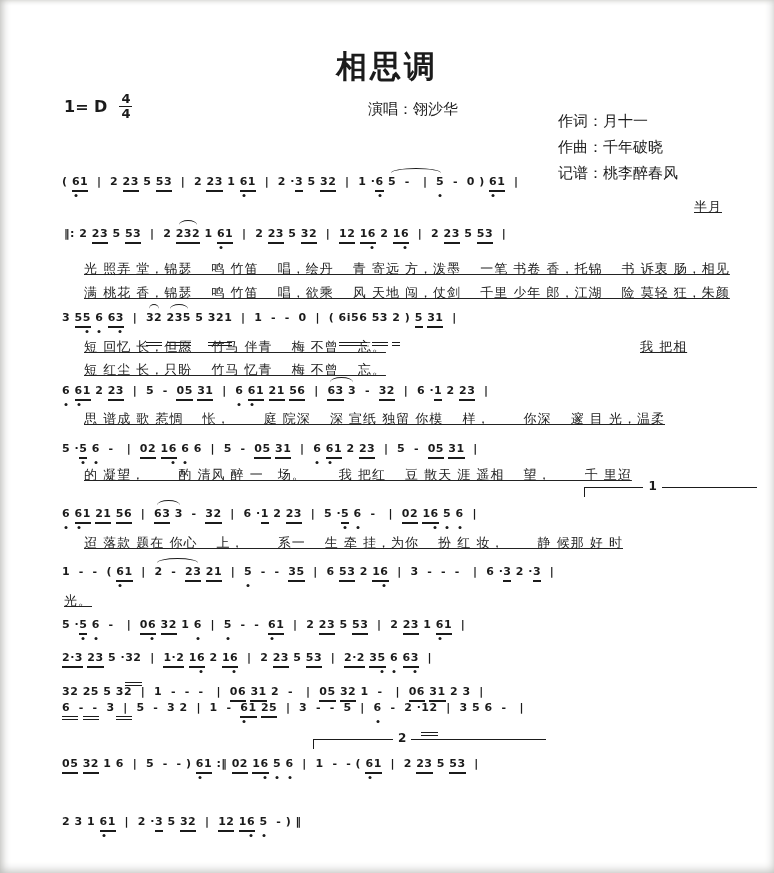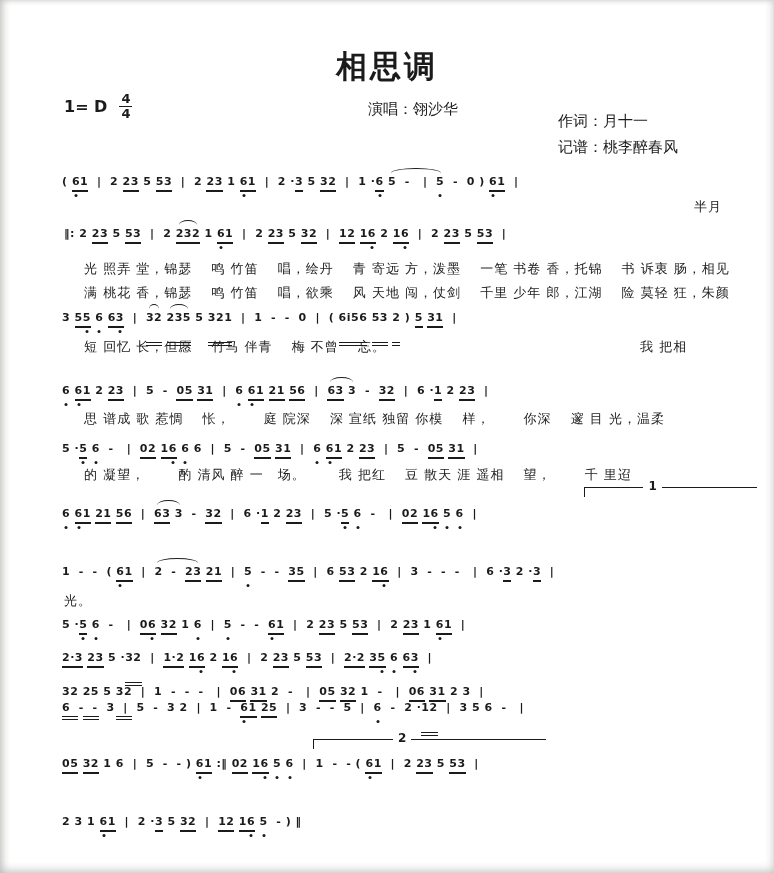--- a/index.html
+++ b/index.html
@@ -26,21 +26,21 @@
   .u2{display:inline-block;border-bottom:4px double #1b1b1b;padding-bottom:17px;}
   .ld::after{content:"";position:absolute;left:50%;bottom:-8px;width:3px;height:3px;
     background:#1b1b1b;border-radius:50%;transform:translateX(-50%);}
   .slur{display:inline-block;position:relative;}
   .slur::before{content:"";position:absolute;left:3px;right:3px;top:-8px;height:9px;
     border-top:1.6px solid #1b1b1b;border-radius:60% 60% 0 0;}
   .l1{top:176px}.l2{top:228px;left:64px}.l3{top:312px}.l4{top:385px}.l5{top:443px}
   .l6{top:508px}.l7{top:566px}.l8{top:619px}.l9{top:652px}.l10{top:686px}
   .l11{top:702px}.l12{top:758px}.l13{top:816px}
   
-  .lyr{position:absolute;left:84px;white-space:pre;font-size:13px;letter-spacing:1px;color:#222;}
+  .lyr{position:absolute;left:84px;white-space:pre;font-size:13px;letter-spacing:1px;color:#222;text-decoration:underline;}
   .y1{top:198px;left:694px}.y2a{top:260px}.y2b{top:284px}.y3a{top:338px}.y3b{top:361px}
   .y3t{top:338px;left:640px}.y4{top:410px}.y5{top:466px}.y6{top:534px}
   .y7{top:592px;left:64px}.y12{top:786px;left:276px}
   
   .volta{position:absolute;height:9px;border-top:1.8px solid #1b1b1b;border-left:1.8px solid #1b1b1b;}
   .v1{left:584px;top:487px;width:172px;}
   .v2{left:313px;top:739px;width:232px;}
   .vlab{position:absolute;top:-9px;left:34%;background:#fff;padding:0 5px;font-size:12px;font-weight:bold;}
 </style>
 </head>
@@ -49,20 +49,21 @@
 <div id="page">
 
   <div class="title">相思调</div>
 
   <div class="keysig"><span>1= D</span><span class="frac"><b class="num">4</b><b>4</b></span></div>
 
   <div class="singer">演唱：翎沙华</div>
 
   <div class="credits">
     <div>作词：月十一</div>
+    <div>作曲：千年破晓</div>
     <div>记谱：桃李醉春风</div>
   </div>
 
   <div class="nline l1"><span class="ch">(</span><span class="ch"> </span><span class="u1"><span class="ch ld">6</span><span class="ch">1</span></span><span class="ch"> </span><span class="ch"> </span><span class="ch">|</span><span class="ch"> </span><span class="ch"> </span><span class="ch">2</span><span class="ch"> </span><span class="u1"><span class="ch">2</span><span class="ch">3</span></span><span class="ch"> </span><span class="ch">5</span><span class="ch"> </span><span class="u1"><span class="ch">5</span><span class="ch">3</span></span><span class="ch"> </span><span class="ch"> </span><span class="ch">|</span><span class="ch"> </span><span class="ch"> </span><span class="ch">2</span><span class="ch"> </span><span class="u1"><span class="ch">2</span><span class="ch">3</span></span><span class="ch"> </span><span class="ch">1</span><span class="ch"> </span><span class="u1"><span class="ch ld">6</span><span class="ch">1</span></span><span class="ch"> </span><span class="ch"> </span><span class="ch">|</span><span class="ch"> </span><span class="ch"> </span><span class="ch">2</span><span class="ch"> </span><span class="ch">·</span><span class="u1"><span class="ch">3</span></span><span class="ch"> </span><span class="ch">5</span><span class="ch"> </span><span class="u1"><span class="ch">3</span><span class="ch">2</span></span><span class="ch"> </span><span class="ch"> </span><span class="ch">|</span><span class="ch"> </span><span class="ch"> </span><span class="ch">1</span><span class="ch"> </span><span class="ch">·</span><span class="u1"><span class="ch ld">6</span></span><span class="ch"> </span><span class="slur"><span class="ch">5</span><span class="ch"> </span><span class="ch"> </span><span class="ch">-</span><span class="ch"> </span><span class="ch"> </span><span class="ch"> </span><span class="ch">|</span><span class="ch"> </span><span class="ch"> </span><span class="ch ld">5</span></span><span class="ch"> </span><span class="ch"> </span><span class="ch">-</span><span class="ch"> </span><span class="ch"> </span><span class="ch">0</span><span class="ch"> </span><span class="ch">)</span><span class="ch"> </span><span class="u1"><span class="ch ld">6</span><span class="ch">1</span></span><span class="ch"> </span><span class="ch"> </span><span class="ch">|</span></div>
   <div class="nline l2"><span class="ch">‖</span><span class="ch">:</span><span class="ch"> </span><span class="ch">2</span><span class="ch"> </span><span class="u1"><span class="ch">2</span><span class="ch">3</span></span><span class="ch"> </span><span class="ch">5</span><span class="ch"> </span><span class="u1"><span class="ch">5</span><span class="ch">3</span></span><span class="ch"> </span><span class="ch"> </span><span class="ch">|</span><span class="ch"> </span><span class="ch"> </span><span class="ch">2</span><span class="ch"> </span><span class="slur"><span class="u1"><span class="ch">2</span><span class="ch">3</span><span class="ch">2</span></span></span><span class="ch"> </span><span class="ch">1</span><span class="ch"> </span><span class="u1"><span class="ch ld">6</span><span class="ch">1</span></span><span class="ch"> </span><span class="ch"> </span><span class="ch">|</span><span class="ch"> </span><span class="ch"> </span><span class="ch">2</span><span class="ch"> </span><span class="u1"><span class="ch">2</span><span class="ch">3</span></span><span class="ch"> </span><span class="ch">5</span><span class="ch"> </span><span class="u1"><span class="ch">3</span><span class="ch">2</span></span><span class="ch"> </span><span class="ch"> </span><span class="ch">|</span><span class="ch"> </span><span class="ch"> </span><span class="u1"><span class="ch">1</span><span class="ch">2</span></span><span class="ch"> </span><span class="u1"><span class="ch">1</span><span class="ch ld">6</span></span><span class="ch"> </span><span class="ch">2</span><span class="ch"> </span><span class="u1"><span class="ch">1</span><span class="ch ld">6</span></span><span class="ch"> </span><span class="ch"> </span><span class="ch">|</span><span class="ch"> </span><span class="ch"> </span><span class="ch">2</span><span class="ch"> </span><span class="u1"><span class="ch">2</span><span class="ch">3</span></span><span class="ch"> </span><span class="ch">5</span><span class="ch"> </span><span class="u1"><span class="ch">5</span><span class="ch">3</span></span><span class="ch"> </span><span class="ch"> </span><span class="ch">|</span></div>
   <div class="nline l3"><span class="ch">3</span><span class="ch"> </span><span class="u1"><span class="ch">5</span><span class="ch ld">5</span></span><span class="ch"> </span><span class="ch ld">6</span><span class="ch"> </span><span class="u1"><span class="ch">6</span><span class="ch ld">3</span></span><span class="ch"> </span><span class="ch"> </span><span class="ch">|</span><span class="ch"> </span><span class="ch"> </span><span class="slur"><span class="u2"><span class="ch">3</span><span class="ch">2</span></span></span><span class="ch"> </span><span class="slur"><span class="u2"><span class="ch">2</span><span class="ch">3</span><span class="ch">5</span></span></span><span class="ch"> </span><span class="ch">5</span><span class="ch"> </span><span class="u2"><span class="ch">3</span><span class="ch">2</span><span class="ch">1</span></span><span class="ch"> </span><span class="ch"> </span><span class="ch">|</span><span class="ch"> </span><span class="ch"> </span><span class="ch">1</span><span class="ch"> </span><span class="ch"> </span><span class="ch">-</span><span class="ch"> </span><span class="ch"> </span><span class="ch">-</span><span class="ch"> </span><span class="ch"> </span><span class="ch">0</span><span class="ch"> </span><span class="ch"> </span><span class="ch">|</span><span class="ch"> </span><span class="ch"> </span><span class="ch">(</span><span class="ch"> </span><span class="u2"><span class="ch">6</span><span class="ch">i</span><span class="ch">5</span><span class="ch">6</span></span><span class="ch"> </span><span class="u2"><span class="ch">5</span><span class="ch">3</span></span><span class="ch"> </span><span class="u2"><span class="ch">2</span></span><span class="ch"> </span><span class="ch">)</span><span class="ch"> </span><span class="u1"><span class="ch">5</span></span><span class="ch"> </span><span class="u1"><span class="ch">3</span><span class="ch">1</span></span><span class="ch"> </span><span class="ch"> </span><span class="ch">|</span></div>
   <div class="nline l4"><span class="ch ld">6</span><span class="ch"> </span><span class="u1"><span class="ch ld">6</span><span class="ch">1</span></span><span class="ch"> </span><span class="ch">2</span><span class="ch"> </span><span class="u1"><span class="ch">2</span><span class="ch">3</span></span><span class="ch"> </span><span class="ch"> </span><span class="ch">|</span><span class="ch"> </span><span class="ch"> </span><span class="ch">5</span><span class="ch"> </span><span class="ch"> </span><span class="ch">-</span><span class="ch"> </span><span class="ch"> </span><span class="u1"><span class="ch">0</span><span class="ch">5</span></span><span class="ch"> </span><span class="u1"><span class="ch">3</span><span class="ch">1</span></span><span class="ch"> </span><span class="ch"> </span><span class="ch">|</span><span class="ch"> </span><span class="ch"> </span><span class="ch ld">6</span><span class="ch"> </span><span class="u1"><span class="ch ld">6</span><span class="ch">1</span></span><span class="ch"> </span><span class="u1"><span class="ch">2</span><span class="ch">1</span></span><span class="ch"> </span><span class="u1"><span class="ch">5</span><span class="ch">6</span></span><span class="ch"> </span><span class="ch"> </span><span class="ch">|</span><span class="ch"> </span><span class="ch"> </span><span class="slur"><span class="u1"><span class="ch">6</span><span class="ch">3</span></span><span class="ch"> </span><span class="ch">3</span></span><span class="ch"> </span><span class="ch"> </span><span class="ch">-</span><span class="ch"> </span><span class="ch"> </span><span class="u1"><span class="ch">3</span><span class="ch">2</span></span><span class="ch"> </span><span class="ch"> </span><span class="ch">|</span><span class="ch"> </span><span class="ch"> </span><span class="ch">6</span><span class="ch"> </span><span class="ch">·</span><span class="u1"><span class="ch">1</span></span><span class="ch"> </span><span class="ch">2</span><span class="ch"> </span><span class="u1"><span class="ch">2</span><span class="ch">3</span></span><span class="ch"> </span><span class="ch"> </span><span class="ch">|</span></div>
   <div class="nline l5"><span class="ch">5</span><span class="ch"> </span><span class="ch">·</span><span class="u1"><span class="ch ld">5</span></span><span class="ch"> </span><span class="ch ld">6</span><span class="ch"> </span><span class="ch"> </span><span class="ch">-</span><span class="ch"> </span><span class="ch"> </span><span class="ch"> </span><span class="ch">|</span><span class="ch"> </span><span class="ch"> </span><span class="u1"><span class="ch">0</span><span class="ch">2</span></span><span class="ch"> </span><span class="u1"><span class="ch">1</span><span class="ch ld">6</span></span><span class="ch"> </span><span class="ch ld">6</span><span class="ch"> </span><span class="ch">6</span><span class="ch"> </span><span class="ch"> </span><span class="ch">|</span><span class="ch"> </span><span class="ch"> </span><span class="ch">5</span><span class="ch"> </span><span class="ch"> </span><span class="ch">-</span><span class="ch"> </span><span class="ch"> </span><span class="u1"><span class="ch">0</span><span class="ch">5</span></span><span class="ch"> </span><span class="u1"><span class="ch">3</span><span class="ch">1</span></span><span class="ch"> </span><span class="ch"> </span><span class="ch">|</span><span class="ch"> </span><span class="ch"> </span><span class="ch ld">6</span><span class="ch"> </span><span class="u1"><span class="ch ld">6</span><span class="ch">1</span></span><span class="ch"> </span><span class="ch">2</span><span class="ch"> </span><span class="u1"><span class="ch">2</span><span class="ch">3</span></span><span class="ch"> </span><span class="ch"> </span><span class="ch">|</span><span class="ch"> </span><span class="ch"> </span><span class="ch">5</span><span class="ch"> </span><span class="ch"> </span><span class="ch">-</span><span class="ch"> </span><span class="ch"> </span><span class="u1"><span class="ch">0</span><span class="ch">5</span></span><span class="ch"> </span><span class="u1"><span class="ch">3</span><span class="ch">1</span></span><span class="ch"> </span><span class="ch"> </span><span class="ch">|</span></div>
   <div class="nline l6"><span class="ch ld">6</span><span class="ch"> </span><span class="u1"><span class="ch ld">6</span><span class="ch">1</span></span><span class="ch"> </span><span class="u1"><span class="ch">2</span><span class="ch">1</span></span><span class="ch"> </span><span class="u1"><span class="ch">5</span><span class="ch">6</span></span><span class="ch"> </span><span class="ch"> </span><span class="ch">|</span><span class="ch"> </span><span class="ch"> </span><span class="slur"><span class="u1"><span class="ch">6</span><span class="ch">3</span></span><span class="ch"> </span><span class="ch">3</span></span><span class="ch"> </span><span class="ch"> </span><span class="ch">-</span><span class="ch"> </span><span class="ch"> </span><span class="u1"><span class="ch">3</span><span class="ch">2</span></span><span class="ch"> </span><span class="ch"> </span><span class="ch">|</span><span class="ch"> </span><span class="ch"> </span><span class="ch">6</span><span class="ch"> </span><span class="ch">·</span><span class="u1"><span class="ch">1</span></span><span class="ch"> </span><span class="ch">2</span><span class="ch"> </span><span class="u1"><span class="ch">2</span><span class="ch">3</span></span><span class="ch"> </span><span class="ch"> </span><span class="ch">|</span><span class="ch"> </span><span class="ch"> </span><span class="ch">5</span><span class="ch"> </span><span class="ch">·</span><span class="u1"><span class="ch ld">5</span></span><span class="ch"> </span><span class="ch ld">6</span><span class="ch"> </span><span class="ch"> </span><span class="ch">-</span><span class="ch"> </span><span class="ch"> </span><span class="ch"> </span><span class="ch">|</span><span class="ch"> </span><span class="ch"> </span><span class="u1"><span class="ch">0</span><span class="ch">2</span></span><span class="ch"> </span><span class="u1"><span class="ch">1</span><span class="ch ld">6</span></span><span class="ch"> </span><span class="ch ld">5</span><span class="ch"> </span><span class="ch ld">6</span><span class="ch"> </span><span class="ch"> </span><span class="ch">|</span></div>
   <div class="nline l7"><span class="ch">1</span><span class="ch"> </span><span class="ch"> </span><span class="ch">-</span><span class="ch"> </span><span class="ch"> </span><span class="ch">-</span><span class="ch"> </span><span class="ch"> </span><span class="ch">(</span><span class="ch"> </span><span class="u1"><span class="ch ld">6</span><span class="ch">1</span></span><span class="ch"> </span><span class="ch"> </span><span class="ch">|</span><span class="ch"> </span><span class="ch"> </span><span class="slur"><span class="ch">2</span><span class="ch"> </span><span class="ch"> </span><span class="ch">-</span><span class="ch"> </span><span class="ch"> </span><span class="u1"><span class="ch">2</span><span class="ch">3</span></span></span><span class="ch"> </span><span class="u1"><span class="ch">2</span><span class="ch">1</span></span><span class="ch"> </span><span class="ch"> </span><span class="ch">|</span><span class="ch"> </span><span class="ch"> </span><span class="ch ld">5</span><span class="ch"> </span><span class="ch"> </span><span class="ch">-</span><span class="ch"> </span><span class="ch"> </span><span class="ch">-</span><span class="ch"> </span><span class="ch"> </span><span class="u1"><span class="ch">3</span><span class="ch">5</span></span><span class="ch"> </span><span class="ch"> </span><span class="ch">|</span><span class="ch"> </span><span class="ch"> </span><span class="ch">6</span><span class="ch"> </span><span class="u1"><span class="ch">5</span><span class="ch">3</span></span><span class="ch"> </span><span class="ch">2</span><span class="ch"> </span><span class="u1"><span class="ch">1</span><span class="ch ld">6</span></span><span class="ch"> </span><span class="ch"> </span><span class="ch">|</span><span class="ch"> </span><span class="ch"> </span><span class="ch">3</span><span class="ch"> </span><span class="ch"> </span><span class="ch">-</span><span class="ch"> </span><span class="ch"> </span><span class="ch">-</span><span class="ch"> </span><span class="ch"> </span><span class="ch">-</span><span class="ch"> </span><span class="ch"> </span><span class="ch"> </span><span class="ch">|</span><span class="ch"> </span><span class="ch"> </span><span class="ch">6</span><span class="ch"> </span><span class="ch">·</span><span class="u1"><span class="ch">3</span></span><span class="ch"> </span><span class="ch">2</span><span class="ch"> </span><span class="ch">·</span><span class="u1"><span class="ch">3</span></span><span class="ch"> </span><span class="ch"> </span><span class="ch">|</span></div>
@@ -71,22 +72,24 @@
   <div class="nline l10"><span class="u2"><span class="ch">3</span><span class="ch">2</span></span><span class="ch"> </span><span class="u2"><span class="ch">2</span><span class="ch">5</span></span><span class="ch"> </span><span class="ch">5</span><span class="ch"> </span><span class="u2"><span class="ch">3</span><span class="ch">2</span></span><span class="ch"> </span><span class="ch"> </span><span class="ch">|</span><span class="ch"> </span><span class="ch"> </span><span class="ch">1</span><span class="ch"> </span><span class="ch"> </span><span class="ch">-</span><span class="ch"> </span><span class="ch"> </span><span class="ch">-</span><span class="ch"> </span><span class="ch"> </span><span class="ch">-</span><span class="ch"> </span><span class="ch"> </span><span class="ch"> </span><span class="ch">|</span><span class="ch"> </span><span class="ch"> </span><span class="u1"><span class="ch">0</span><span class="ch">6</span></span><span class="ch"> </span><span class="u1"><span class="ch">3</span><span class="ch">1</span></span><span class="ch"> </span><span class="ch">2</span><span class="ch"> </span><span class="ch"> </span><span class="ch">-</span><span class="ch"> </span><span class="ch"> </span><span class="ch"> </span><span class="ch">|</span><span class="ch"> </span><span class="ch"> </span><span class="u1"><span class="ch">0</span><span class="ch">5</span></span><span class="ch"> </span><span class="u1"><span class="ch">3</span><span class="ch">2</span></span><span class="ch"> </span><span class="ch">1</span><span class="ch"> </span><span class="ch"> </span><span class="ch">-</span><span class="ch"> </span><span class="ch"> </span><span class="ch"> </span><span class="ch">|</span><span class="ch"> </span><span class="ch"> </span><span class="u1"><span class="ch">0</span><span class="ch">6</span></span><span class="ch"> </span><span class="u1"><span class="ch">3</span><span class="ch">1</span></span><span class="ch"> </span><span class="ch">2</span><span class="ch"> </span><span class="ch">3</span><span class="ch"> </span><span class="ch"> </span><span class="ch">|</span></div>
   <div class="nline l11"><span class="ch">6</span><span class="ch"> </span><span class="ch"> </span><span class="ch">-</span><span class="ch"> </span><span class="ch"> </span><span class="ch">-</span><span class="ch"> </span><span class="ch"> </span><span class="ch">3</span><span class="ch"> </span><span class="ch"> </span><span class="ch">|</span><span class="ch"> </span><span class="ch"> </span><span class="ch">5</span><span class="ch"> </span><span class="ch"> </span><span class="ch">-</span><span class="ch"> </span><span class="ch"> </span><span class="ch">3</span><span class="ch"> </span><span class="ch">2</span><span class="ch"> </span><span class="ch"> </span><span class="ch">|</span><span class="ch"> </span><span class="ch"> </span><span class="ch">1</span><span class="ch"> </span><span class="ch"> </span><span class="ch">-</span><span class="ch"> </span><span class="ch"> </span><span class="u1"><span class="ch ld">6</span><span class="ch">1</span></span><span class="ch"> </span><span class="u1"><span class="ch">2</span><span class="ch">5</span></span><span class="ch"> </span><span class="ch"> </span><span class="ch">|</span><span class="ch"> </span><span class="ch"> </span><span class="ch">3</span><span class="ch"> </span><span class="ch"> </span><span class="ch">-</span><span class="ch"> </span><span class="ch"> </span><span class="ch">-</span><span class="ch"> </span><span class="ch"> </span><span class="ch">5</span><span class="ch"> </span><span class="ch"> </span><span class="ch">|</span><span class="ch"> </span><span class="ch"> </span><span class="ch ld">6</span><span class="ch"> </span><span class="ch"> </span><span class="ch">-</span><span class="ch"> </span><span class="ch"> </span><span class="ch">2</span><span class="ch"> </span><span class="ch">·</span><span class="u2"><span class="ch">1</span><span class="ch">2</span></span><span class="ch"> </span><span class="ch"> </span><span class="ch">|</span><span class="ch"> </span><span class="ch"> </span><span class="ch">3</span><span class="ch"> </span><span class="ch">5</span><span class="ch"> </span><span class="ch">6</span><span class="ch"> </span><span class="ch"> </span><span class="ch">-</span><span class="ch"> </span><span class="ch"> </span><span class="ch"> </span><span class="ch">|</span></div>
   <div class="nline l12"><span class="u1"><span class="ch">0</span><span class="ch">5</span></span><span class="ch"> </span><span class="u1"><span class="ch">3</span><span class="ch">2</span></span><span class="ch"> </span><span class="ch">1</span><span class="ch"> </span><span class="ch">6</span><span class="ch"> </span><span class="ch"> </span><span class="ch">|</span><span class="ch"> </span><span class="ch"> </span><span class="ch">5</span><span class="ch"> </span><span class="ch"> </span><span class="ch">-</span><span class="ch"> </span><span class="ch"> </span><span class="ch">-</span><span class="ch"> </span><span class="ch">)</span><span class="ch"> </span><span class="u1"><span class="ch ld">6</span><span class="ch">1</span></span><span class="ch"> </span><span class="ch">:</span><span class="ch">‖</span><span class="ch"> </span><span class="u1"><span class="ch">0</span><span class="ch">2</span></span><span class="ch"> </span><span class="u1"><span class="ch">1</span><span class="ch ld">6</span></span><span class="ch"> </span><span class="ch ld">5</span><span class="ch"> </span><span class="ch ld">6</span><span class="ch"> </span><span class="ch"> </span><span class="ch">|</span><span class="ch"> </span><span class="ch"> </span><span class="ch">1</span><span class="ch"> </span><span class="ch"> </span><span class="ch">-</span><span class="ch"> </span><span class="ch"> </span><span class="ch">-</span><span class="ch"> </span><span class="ch">(</span><span class="ch"> </span><span class="u1"><span class="ch ld">6</span><span class="ch">1</span></span><span class="ch"> </span><span class="ch"> </span><span class="ch">|</span><span class="ch"> </span><span class="ch"> </span><span class="ch">2</span><span class="ch"> </span><span class="u1"><span class="ch">2</span><span class="ch">3</span></span><span class="ch"> </span><span class="ch">5</span><span class="ch"> </span><span class="u1"><span class="ch">5</span><span class="ch">3</span></span><span class="ch"> </span><span class="ch"> </span><span class="ch">|</span></div>
   <div class="nline l13"><span class="ch">2</span><span class="ch"> </span><span class="ch">3</span><span class="ch"> </span><span class="ch">1</span><span class="ch"> </span><span class="u1"><span class="ch ld">6</span><span class="ch">1</span></span><span class="ch"> </span><span class="ch"> </span><span class="ch">|</span><span class="ch"> </span><span class="ch"> </span><span class="ch">2</span><span class="ch"> </span><span class="ch">·</span><span class="u1"><span class="ch">3</span></span><span class="ch"> </span><span class="ch">5</span><span class="ch"> </span><span class="u1"><span class="ch">3</span><span class="ch">2</span></span><span class="ch"> </span><span class="ch"> </span><span class="ch">|</span><span class="ch"> </span><span class="ch"> </span><span class="u1"><span class="ch">1</span><span class="ch">2</span></span><span class="ch"> </span><span class="u1"><span class="ch">1</span><span class="ch ld">6</span></span><span class="ch"> </span><span class="ch ld">5</span><span class="ch"> </span><span class="ch"> </span><span class="ch">-</span><span class="ch"> </span><span class="ch">)</span><span class="ch"> </span><span class="ch">‖</span></div>
 
   <div class="lyr y1">半月</div>
   <div class="lyr y2a">光 照弄 堂，锦瑟　 鸣 竹笛　 唱，绘丹　 青 寄远 方，泼墨　 一笔 书卷 香，托锦　 书 诉衷 肠，相见</div>
   <div class="lyr y2b">满 桃花 香，锦瑟　 鸣 竹笛　 唱，欲乘　 风 天地 闯，仗剑　 千里 少年 郎，江湖　 险 莫轻 狂，朱颜</div>
   <div class="lyr y3a">短 回忆 长，但愿　 竹马 伴青　 梅 不曾　 忘。</div>
   <div class="lyr y3t">我 把相</div>
+  <div class="lyr y3b">短 红尘 长，只盼　 竹马 忆青　 梅 不曾　 忘。</div>
   <div class="lyr y4">思 谱成 歌 惹惆　 怅，　　 庭 院深　 深 宣纸 独留 你模　 样，　　 你深　 邃 目 光，温柔</div>
   <div class="lyr y5">的 凝望，　　 酌 清风 醉 一　场。　　 我 把红　 豆 散天 涯 遥相　 望，　　 千 里迢</div>
+  <div class="lyr y6">迢 落款 题在 你心　 上，　　 系一　 生 牵 挂，为你　 扮 红 妆，　　 静 候那 好 时</div>
   <div class="lyr y7">光。</div>
 
   <div class="volta v1">
       <span class="vlab">1</span>
     </div>
   <div class="volta v2">
       <span class="vlab">2</span>
     </div>
 
 </div>

